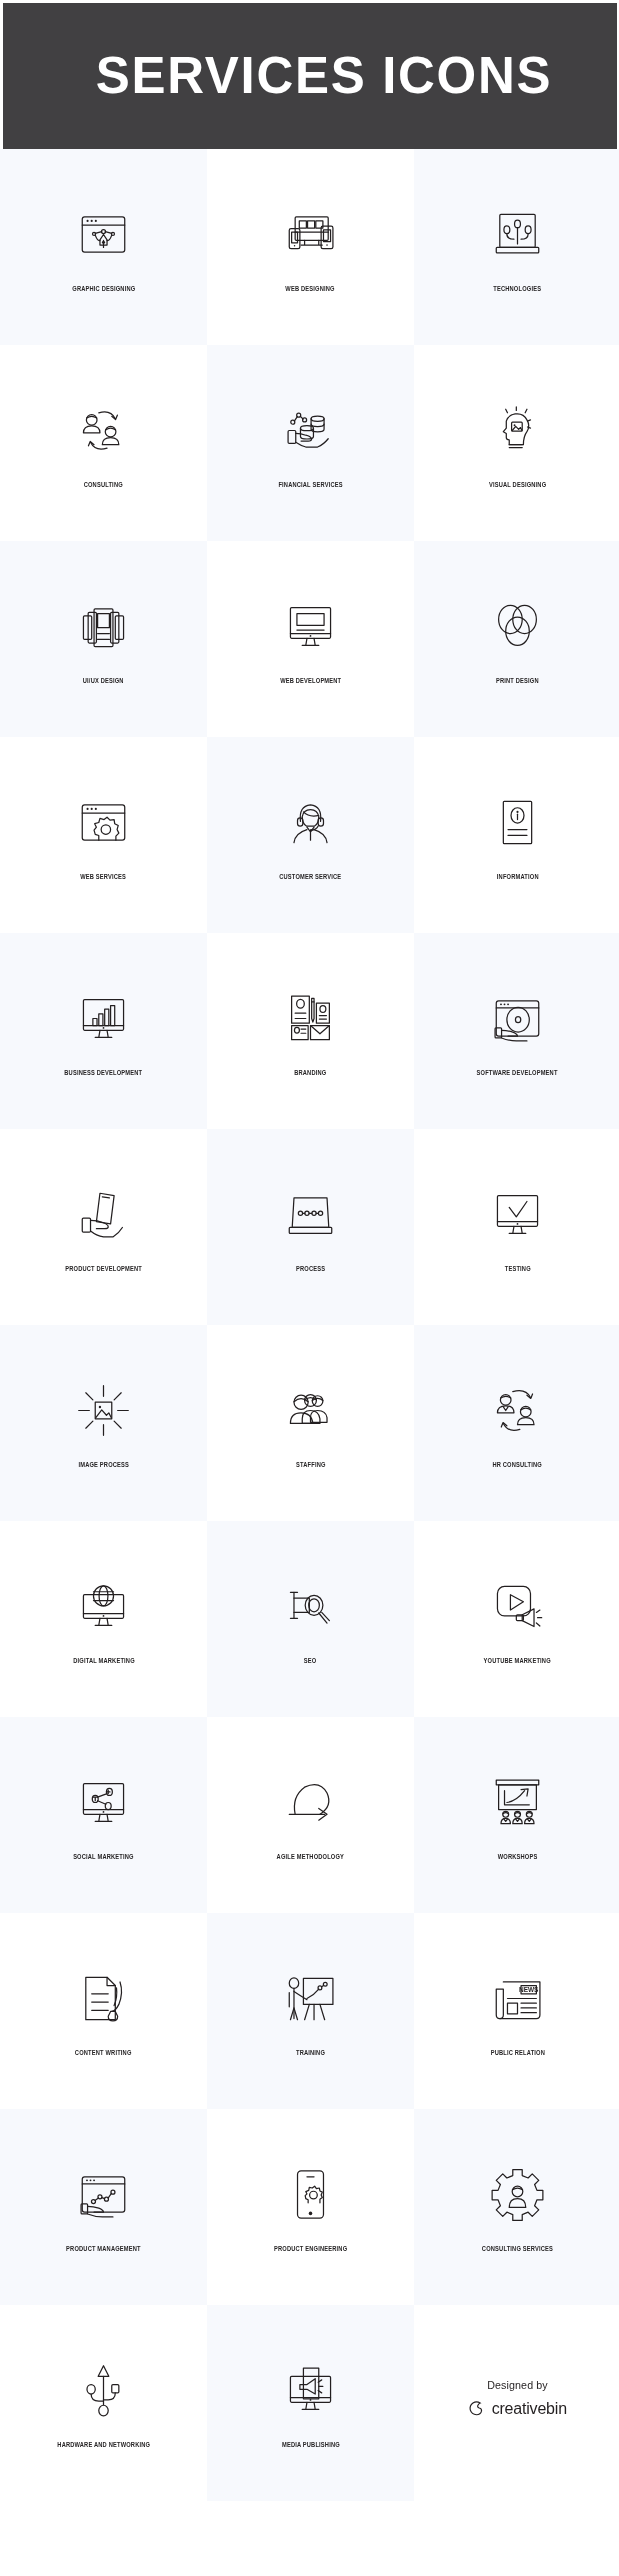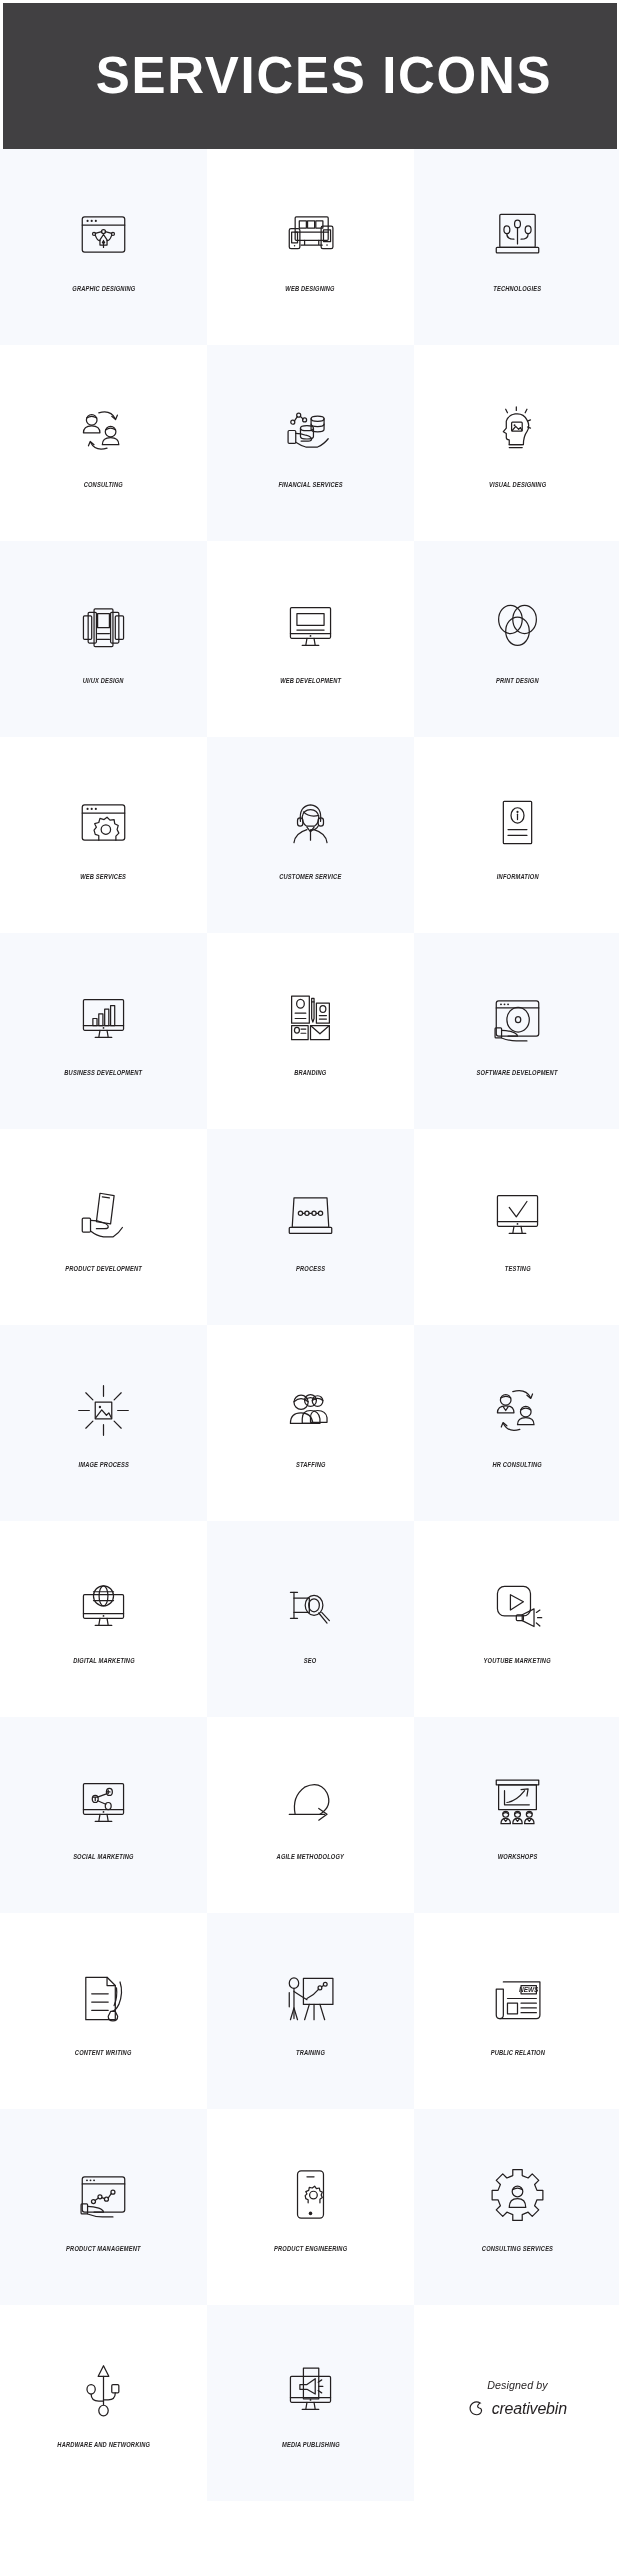--- a/index.html
+++ b/index.html
@@ -34,21 +34,20 @@
     letter-spacing: 1.7px;
     line-height: 1;
     white-space: nowrap;
   }
 
   
   .grid {
     display: grid;
     grid-template-columns: repeat(3, 207px);
     width: 604px;
-    font-style: italic;
   }
   .cell {
     width: 207px;
     height: 196px;
     display: flex;
     flex-direction: column;
     align-items: center;
     justify-content: center;
     position: relative;
   }

